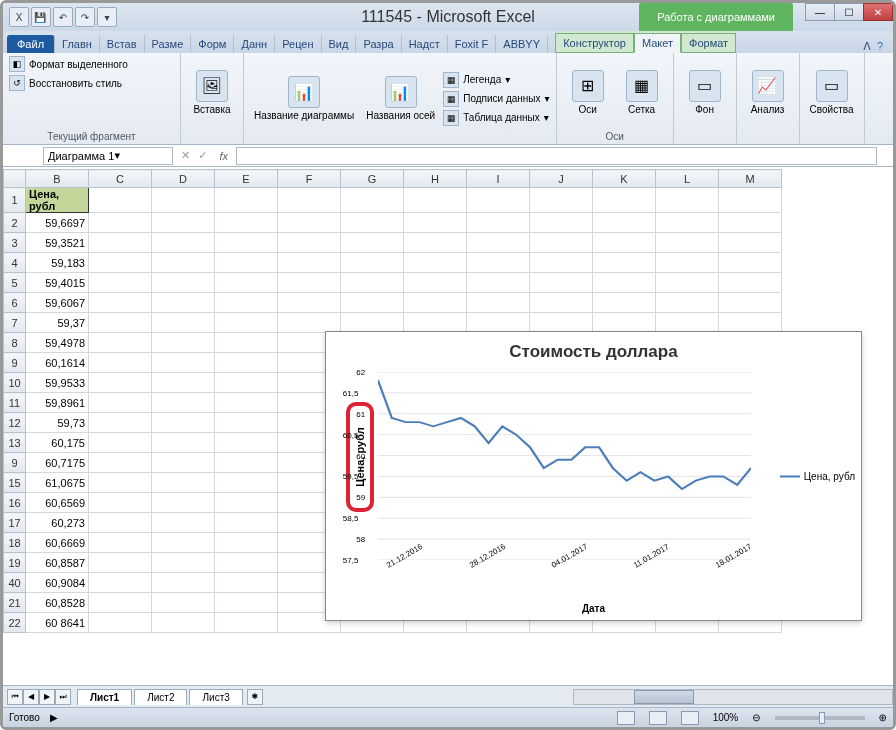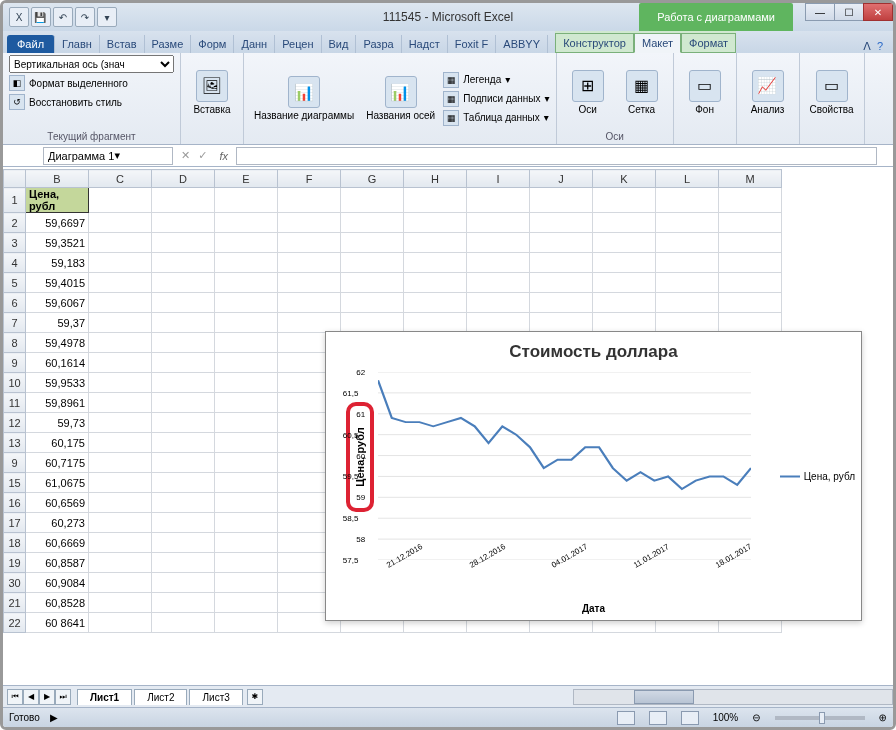--- a/index.html
+++ b/index.html
@@ -2,21 +2,21 @@
 <html><head>
 <meta charset="utf-8">
 <style>
 * { margin: 0; padding: 0; box-sizing: border-box; font-family: "Segoe UI", Tahoma, sans-serif; }
 body { background: #fff; width: 896px; height: 730px; overflow: hidden; position: relative; border: 3px solid #999; border-radius: 6px; }
 
 
 .titlebar { height: 28px; background: linear-gradient(#dde6f0, #cad8e8); display: flex; align-items: center; position: relative; }
 .titlebar .qat { display: flex; gap: 2px; padding-left: 6px; align-items: center; }
 .titlebar .qat-btn { width: 20px; height: 20px; background: #e8eef6; border: 1px solid #9ab; border-radius: 2px; display: flex; align-items: center; justify-content: center; font-size: 10px; color: #345; }
-.titlebar .title { position: absolute; left: 50%; transform: translateX(-50%); font-size: 12px; color: #333; }
+.titlebar .title { position: absolute; left: 50%; transform: translateX(-50%); font-size: 16px; color: #333; }
 .titlebar .ctx { position: absolute; right: 100px; top: 0; height: 28px; background: #5fb55f; color: #fff; padding: 2px 18px; font-size: 11px; display: flex; align-items: center; border-radius: 2px 2px 0 0; }
 .titlebar .wincontrols { position: absolute; right: 0; top: 0; display: flex; }
 .titlebar .winbtn { width: 30px; height: 18px; border: 1px solid #8a9bb0; background: linear-gradient(#e8eef6,#d0dae8); font-size: 10px; display: flex; align-items: center; justify-content: center; margin-left: -1px; }
 .titlebar .winbtn.close { background: linear-gradient(#e07070,#c04040); color: #fff; border-color: #a03030; }
 
 
 .tabs { height: 22px; background: linear-gradient(#d8e2ee,#c8d6e6); display: flex; align-items: flex-end; padding-left: 4px; font-size: 11px; }
 .tabs .tab { padding: 3px 7px; color: #2a4a7a; cursor: pointer; border-right: 1px solid #b0c0d4; margin-top: 44px; }
 .tabs .tab.file { background: #1e5aa0; color: #fff; border-radius: 3px 3px 0 0; padding: 3px 10px; }
 .tabs .ctx-tabs { margin-left: auto; margin-right: 120px; display: flex; background: #d0e8d0; }
@@ -123,21 +123,20 @@
   </div>
   <div class="help">
     <span>ᐱ</span>
     <span style="color:#2a6ac8">?</span>
   </div>
 </div>
 
 <div class="ribbon">
   <div class="group">
     <div class="sel-frag">
-      <select><option>Вертикальная ось (знач</option></select>
       <div class="smallrow">
           <span class="sicon">◧</span>
           <span>Формат выделенного</span>
         </div>
       <div class="smallrow">
           <span class="sicon">↺</span>
           <span>Восстановить стиль</span>
         </div>
     </div>
     <div class="group-label">Текущий фрагмент</div>
@@ -518,21 +517,21 @@
           <td></td>
           <td></td>
           <td></td>
           <td></td>
           <td></td>
           <td></td>
           <td></td>
           <td></td>
         </tr>
         <tr>
-          <th class="row">30</th>
+          <th class="row">40</th>
           <td>60,9084</td>
           <td></td>
           <td></td>
           <td></td>
           <td></td>
           <td></td>
           <td></td>
           <td></td>
           <td></td>
           <td></td>

